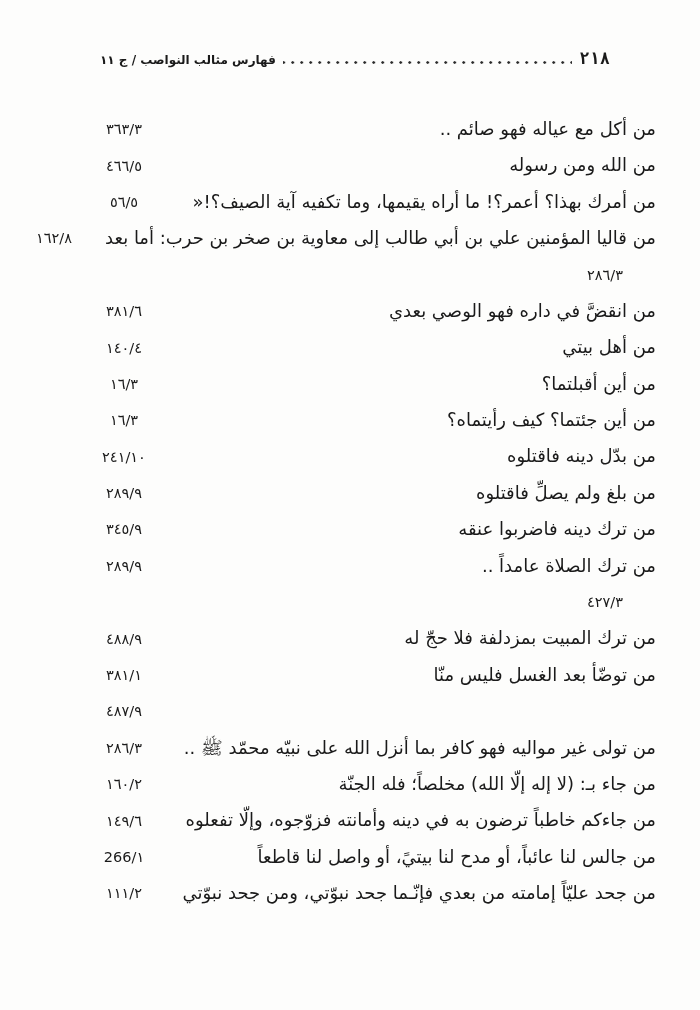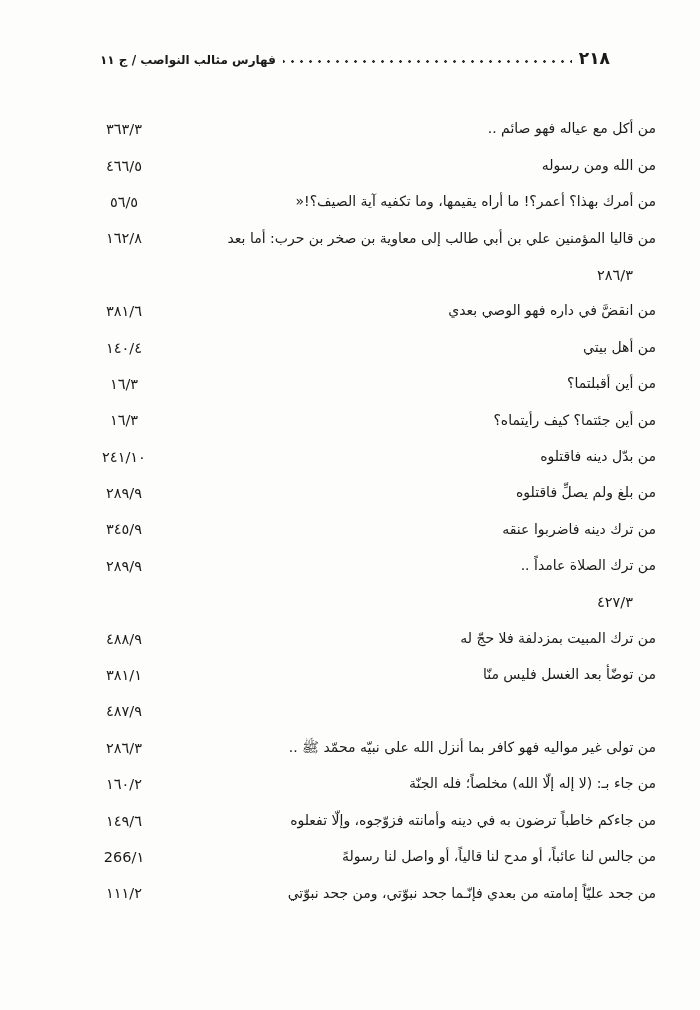--- a/index.html
+++ b/index.html
@@ -28,20 +28,21 @@
     direction: rtl;
     align-items: baseline;
   }
   .pagenum {
     font-size: 17px;
     font-weight: 700;
     letter-spacing: 0.5px;
     direction: ltr;
     unicode-bidi: isolate;
     flex: 0 0 auto;
+    font-family: Liberation Mono, monospace;
   }
   .leader {
     flex: 1 1 auto;
     height: 11px;
     margin: 0 7px;
     align-self: flex-end;
     margin-bottom: 1px;
     background-image: radial-gradient(circle, #2b2b2b 1.2px, transparent 1.5px);
     background-size: 9px 11px;
     background-repeat: repeat-x;
@@ -62,35 +63,35 @@
     direction: rtl;
   }
   .row {
     height: 36.4px;
     display: flex;
     direction: rtl;
     align-items: center;
     justify-content: space-between;
   }
   .entry-text {
-    font-size: 14px;
+    font-size: 18px;
     line-height: 1.25;
     white-space: nowrap;
     flex: 0 1 auto;
     overflow: visible;
   }
   .entry-ref {
     font-size: 14.5px;
     font-weight: 500;
     direction: ltr;
     unicode-bidi: isolate;
     flex: 0 0 auto;
     min-width: 58px;
     text-align: center;
-    margin-right: 12px;
+    margin-right: 22px;
   }
 </style>
 </head>
 <body>
 
 <div class="page">
 
   <div class="header">
     <span class="pagenum">٢١٨</span>
     <span class="leader"></span>
@@ -190,21 +191,21 @@
     <span class="entry-text">من جاء بـ: (لا إله إلّا الله) مخلصاً؛ فله الجنّة</span>
     <span class="entry-ref">١٦٠/٢</span>
   </div>
 
   <div class="row">
     <span class="entry-text">من جاءكم خاطباً ترضون به في دينه وأمانته فزوّجوه، وإلّا تفعلوه</span>
     <span class="entry-ref">١٤٩/٦</span>
   </div>
 
   <div class="row">
-    <span class="entry-text">من جالس لنا عائباً، أو مدح لنا قالياً، أو واصل لنا رسولهً</span>
+    <span class="entry-text">من جالس لنا عائباً، أو مدح لنا بيتيً، أو واصل لنا قاطعاً</span>
     <span class="entry-ref">266/١</span>
   </div>
 
   <div class="row">
     <span class="entry-text">من جحد عليّاً إمامته من بعدي فإنّـما جحد نبوّتي، ومن جحد نبوّتي</span>
     <span class="entry-ref">١١١/٢</span>
   </div>
 </div>
 
 </div>

